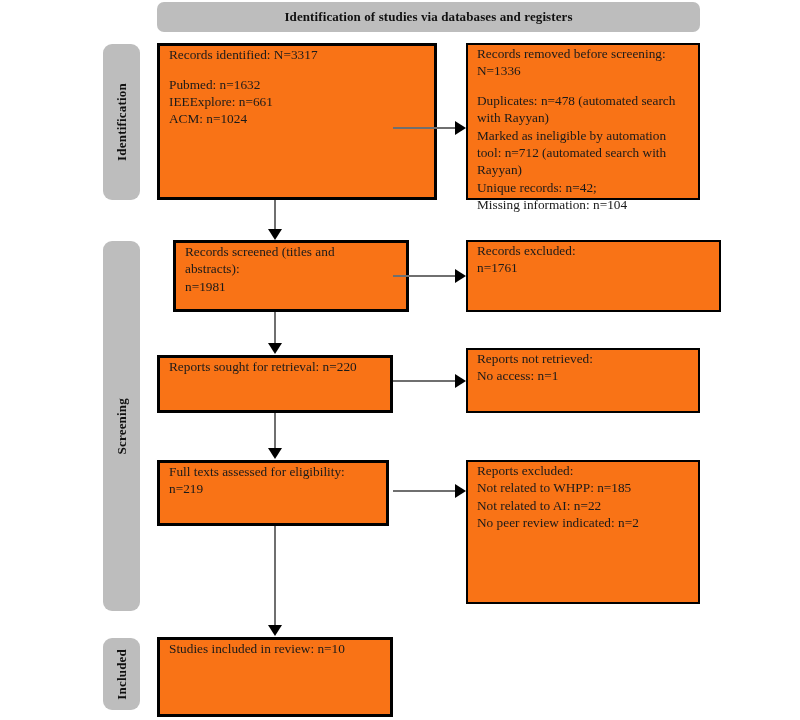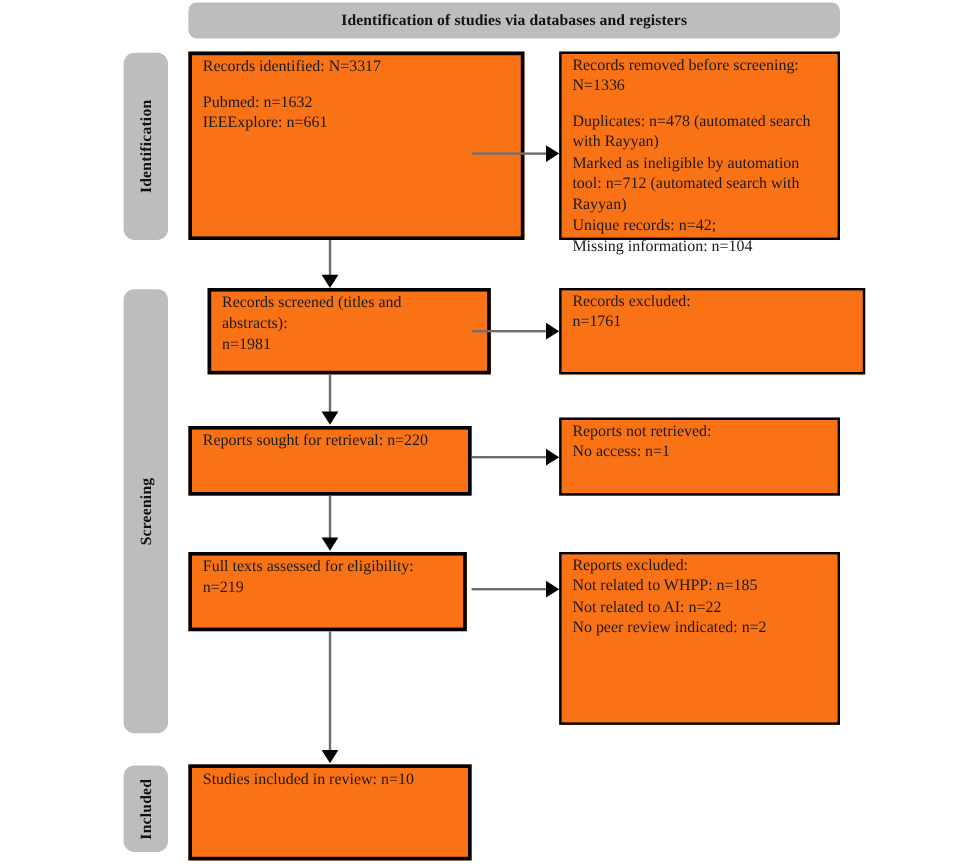--- a/index.html
+++ b/index.html
@@ -119,21 +119,21 @@
 
   <div class="stage" style="left:103px; top:241px; width:37px; height:370px;">
     <span>Screening</span>
   </div>
 
   <div class="stage" style="left:103px; top:638px; width:37px; height:72px;">
     <span>Included</span>
   </div>
 
   <div class="box" style="left:157px; top:43px; width:280px; height:157px;">
-    <div class="lines"><span class="ln">Records identified: N=3317</span><span class="blank"></span><span class="ln">Pubmed: n=1632</span><span class="ln">IEEExplore: n=661</span></div>
+    <div class="lines"><span class="ln">Records identified: N=3317</span><span class="blank"></span><span class="ln">Pubmed: n=1632</span><span class="ln">IEEExplore: n=661</span><span class="ln">ACM: n=1024</span></div>
   </div>
 
   <div class="box thin" style="left:466px; top:43px; width:234px; height:157px;">
     <div class="lines"><span class="ln">Records removed before screening:</span><span class="ln">N=1336</span><span class="blank"></span><span class="ln">Duplicates: n=478 (automated search</span><span class="ln">with Rayyan)</span><span class="ln">Marked as ineligible by automation</span><span class="ln">tool: n=712 (automated search with</span><span class="ln">Rayyan)</span><span class="ln">Unique records: n=42;</span><span class="ln">Missing information: n=104</span></div>
   </div>
 
   <div class="hline" style="left:393px; top:127px; width:62px;"></div>
   <div class="arrow-right" style="left:455px; top:121px;"></div>
 
   <div class="vline" style="left:274px; top:200px; height:32px;"></div>

